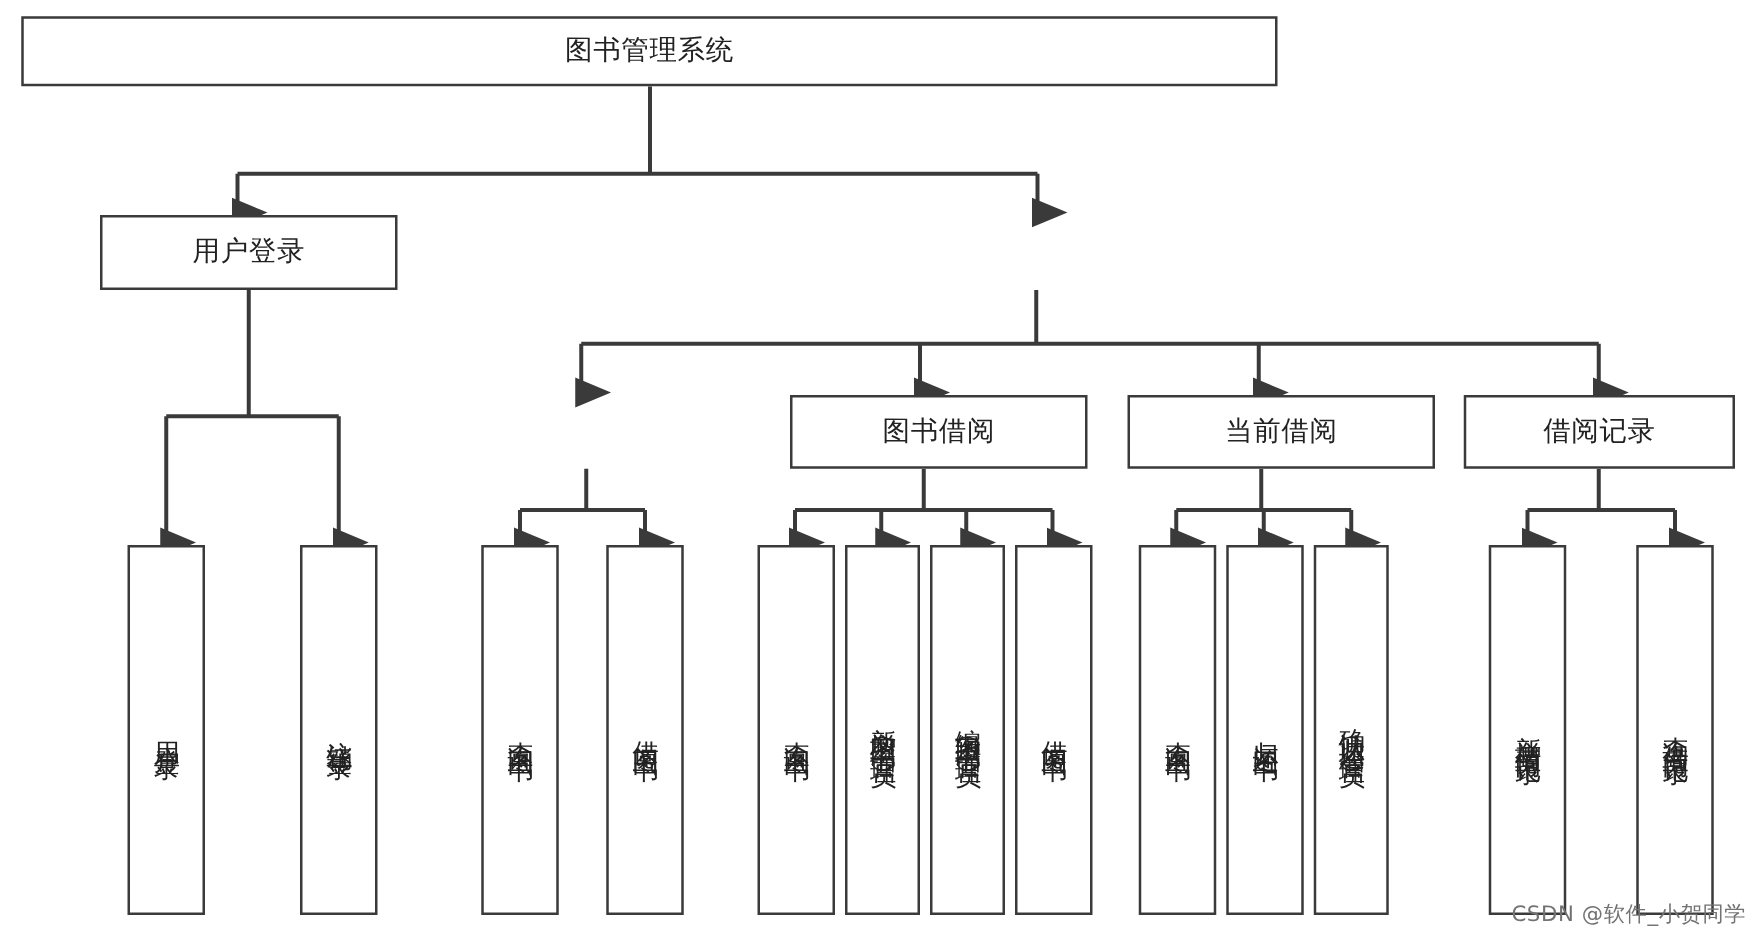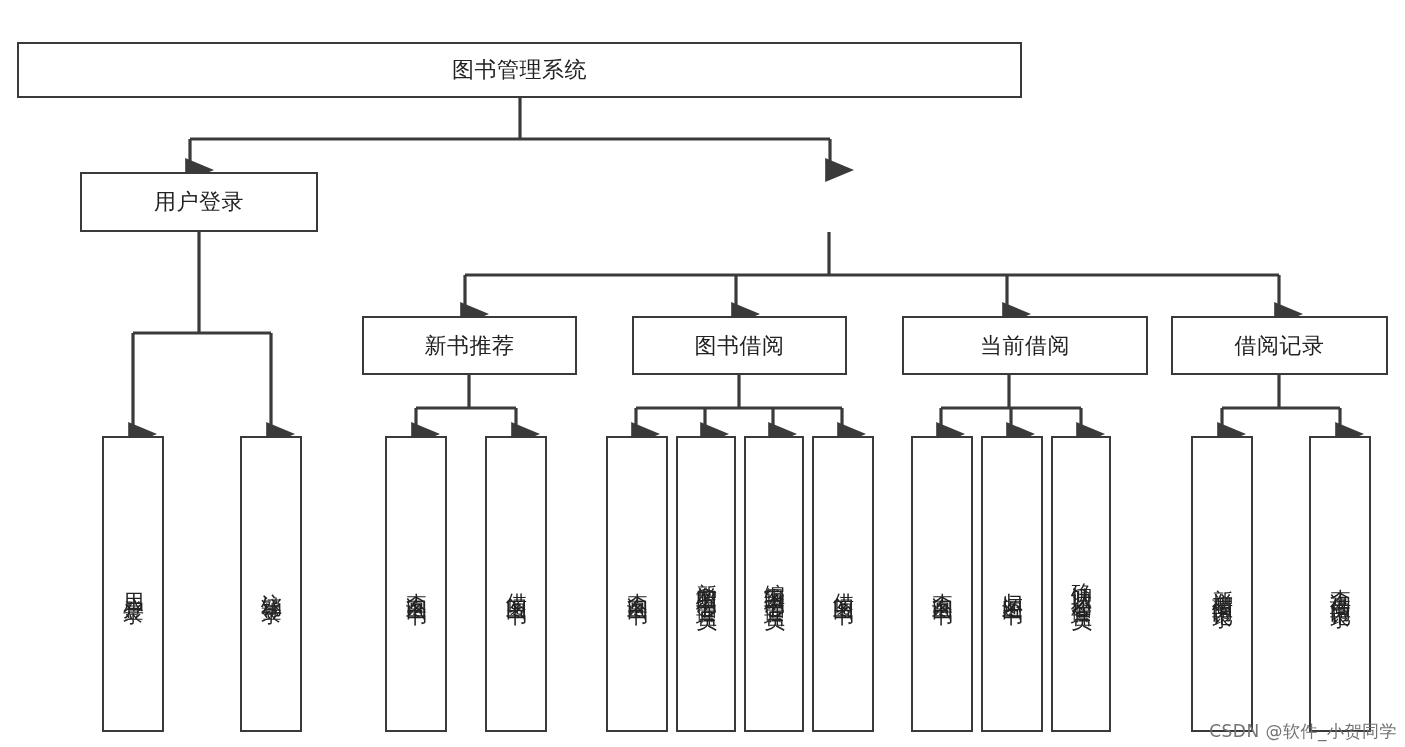--- a/index.html
+++ b/index.html
@@ -122,32 +122,29 @@
       <path d="M 1011 408 L 1011 434" marker-end="url(#arrow)"></path>
       <path d="M 1081 408 L 1081 434" marker-end="url(#arrow)"></path>
 
       <path d="M 1279 375 L 1279 408"></path>
       <path d="M 1222 408 L 1340 408"></path>
       <path d="M 1222 408 L 1222 434" marker-end="url(#arrow)"></path>
       <path d="M 1340 408 L 1340 434" marker-end="url(#arrow)"></path>
     </g>
   </svg>
 
-  <div class="node node-root" style="left:17px; top:13px; width:1005px; height:56px;margin-top:29px;">
+  <div class="node node-root" style="left:17px; top:13px; width:1005px; height:56px;">
     <span class="label">图书管理系统</span>
   </div>
 
   <div class="node node-h" style="left:80px; top:172px; width:238px; height:60px;">
     <span class="label">用户登录</span>
   </div>
 
-  <div class="node node-h" style="left:362px; top:316px; width:215px; height:59px;">
-    <span class="label">新书推荐</span>
-  </div>
-  <div class="node node-h" style="left:632px; top:316px; width:215px; height:59px;">
+  <div class="node node-h" style="left:632px; top:316px; width:238px; height:59px;">
     <span class="label">图书借阅</span>
   </div>
   <div class="node node-h" style="left:902px; top:316px; width:246px; height:59px;">
     <span class="label">当前借阅</span>
   </div>
   <div class="node node-h" style="left:1171px; top:316px; width:217px; height:59px;">
     <span class="label">借阅记录</span>
   </div>
 
   <div class="node node-v" style="left:102px; top:436px; width:62px; height:296px;">

